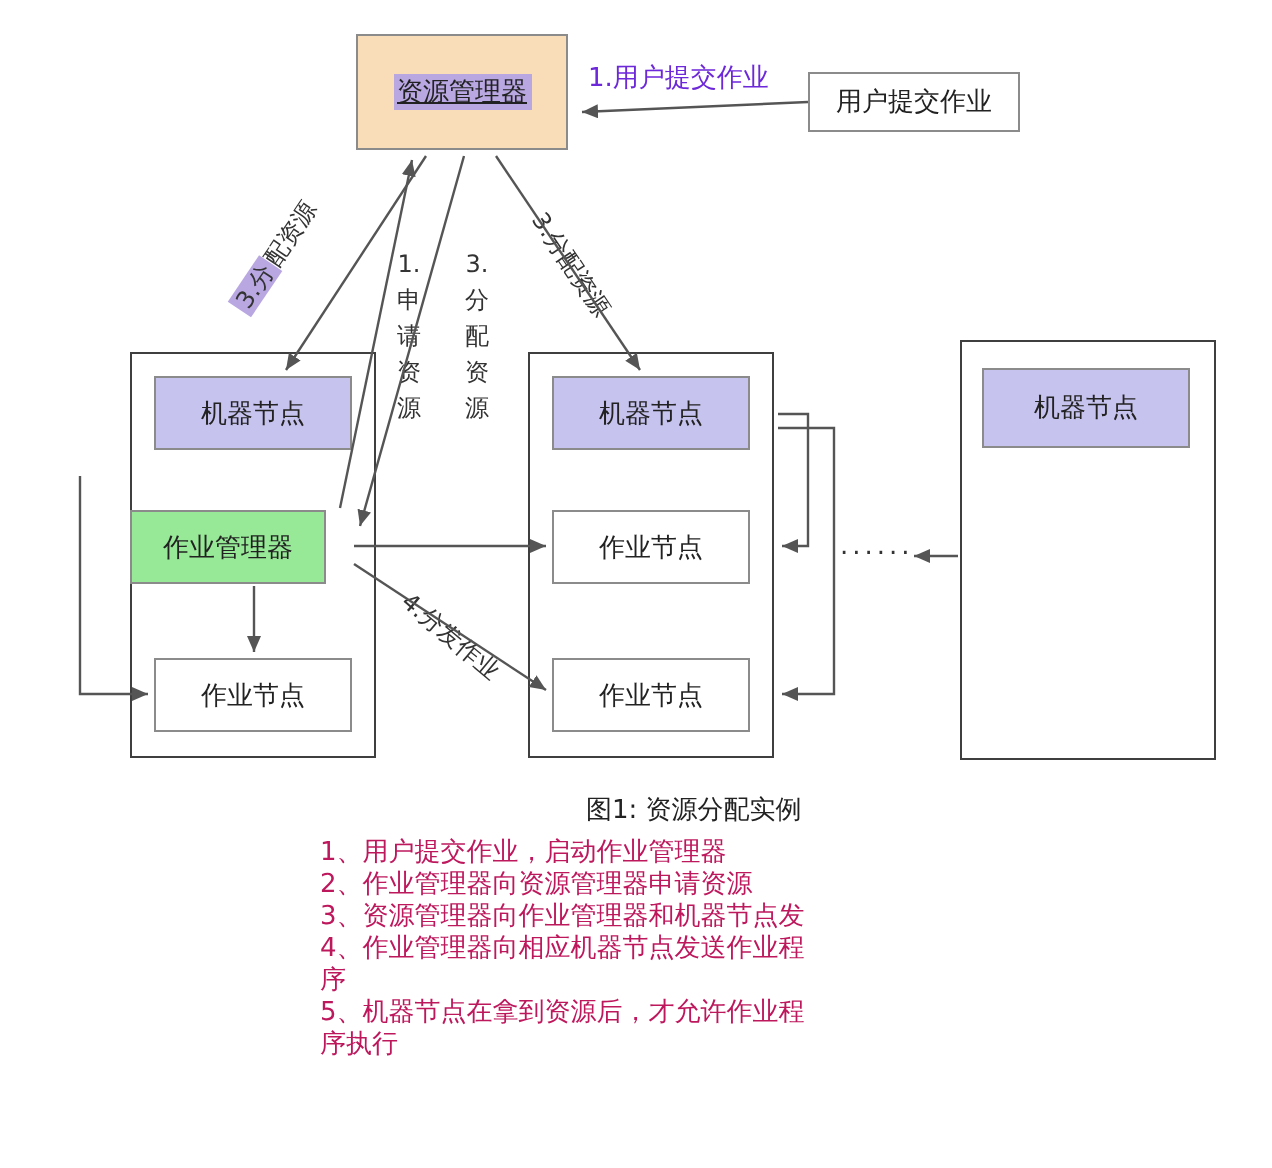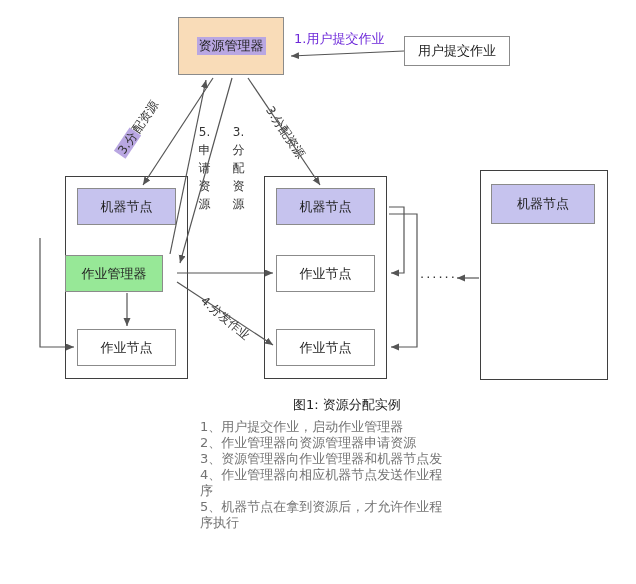--- a/index.html
+++ b/index.html
@@ -7,40 +7,40 @@
   .canvas { position:relative; width:636px; height:584px; background:#fff; overflow:hidden; }
 
   .node {
     position:absolute; display:flex; align-items:center; justify-content:center;
     font-size:13px; color:#222; border:1px solid #8b8b8b; background:var(--job-node-fill,#fff);
     box-sizing:border-box; text-align:center;
   }
   .container-box {
     position:absolute; border:1.5px solid #3f3f3f; background:#fff; box-sizing:border-box;
   }
-  .rm   { background:var(--resource-manager-fill,#f9dcb8); }
+  .rm   { background:var(--resource-manager-fill,#f9dcb8);text-decoration:underline; }
   .mach { background:var(--machine-node-fill,#c6c3ee); }
   .jmgr { background:var(--job-manager-fill,#97e897); }
   .hl   { background:var(--highlight,#b9a7e2); padding:0 2px; }
 
   .edge-label { position:absolute; font-size:13px; color:#6d28d9; white-space:nowrap; }
   .vtext {
     position:absolute; width:15px; font-size:12px; color:#333;
     line-height:18px; word-break:break-all; text-align:center;
   }
   .vtext.long { line-height:15px; }
   .diag { position:absolute; width:78px; font-size:12px; color:#333; text-align:center; white-space:nowrap; }
   .rot-l { transform:rotate(-56deg); }
   .rot-r { transform:rotate(56deg); }
   .rot-d { transform:rotate(40deg); }
 
   .ellipsis { position:absolute; font-size:13px; color:#333; letter-spacing:2px; }
 
   .caption-title { position:absolute; left:293px; top:396px; font-size:13px; color:#222; }
-  .caption-list  { position:absolute; left:160px; top:419px; width:310px; font-size:13px; color:#737373;margin-left:40px; }
+  .caption-list  { position:absolute; left:160px; top:419px; width:310px; font-size:13px; color:#be185d; }
   .caption-list div { line-height:16px; }
 
   svg.arrows { position:absolute; left:0; top:0; pointer-events:none; }
   svg.arrows line, svg.arrows polyline { stroke:var(--line,#555); stroke-width:1.2; fill:none; }
   svg.arrows marker path { fill:var(--line,#555); }
 </style>
 </head>
 <body>
 
 <div class="canvas">
@@ -77,21 +77,21 @@
     <span>作业节点</span>
   </div>
 
   <div class="container-box" style="left:480px; top:170px; width:128px; height:210px;"></div>
   <div class="node mach" style="left:491px; top:184px; width:104px; height:40px;">
     <span>机器节点</span>
   </div>
 
   <div class="ellipsis" style="left:420px; top:266px;">......</div>
 
-  <div class="vtext" style="left:197px; top:123px;">5.申请资源</div>
+  <div class="vtext" style="left:197px; top:123px;">1.申请资源</div>
   <div class="vtext" style="left:231px; top:123px;">3.分配资源</div>
 
   <div class="diag rot-l" style="left:99px; top:120px;">
     <span class="hl">3.分</span><span>配资源</span>
   </div>
 
   <div class="diag rot-r" style="left:246px; top:124px;">3.分配资源</div>
 
   <div class="diag rot-d" style="left:186px; top:310px;">4.分发作业</div>
 

